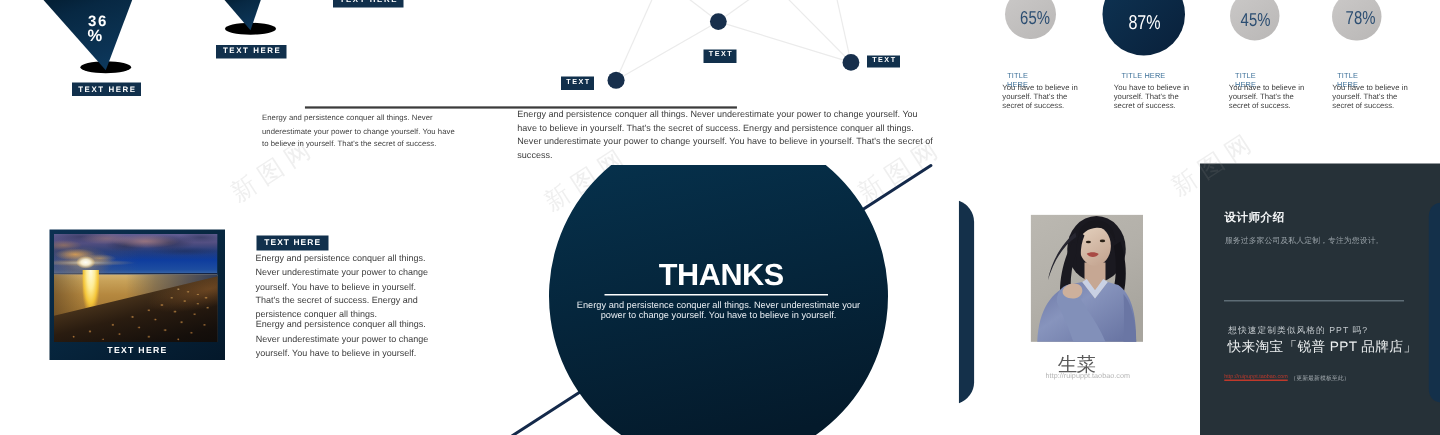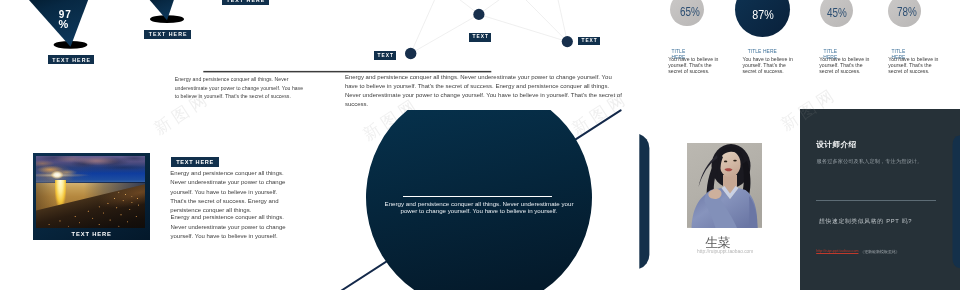--- a/index.html
+++ b/index.html
@@ -206,21 +206,21 @@
       <polygon points="148.8,-1 174.2,-1 167,20.2" fill="url(#coneGrad)"></polygon>
 
       <circle cx="410.7" cy="53.5" r="5.7" fill="#172f4c"></circle>
       <circle cx="478.9" cy="14.4" r="5.6" fill="#172f4c"></circle>
       <circle cx="567.3" cy="41.6" r="5.6" fill="#172f4c"></circle>
     </svg>
 
     <div class="chip chip-lg" style="left:47.9px;top:55.2px;">TEXT HERE</div>
     <div class="chip chip-lg" style="left:144.4px;top:29.9px;">TEXT HERE</div>
     <div class="chip chip-lg" style="left:222.2px;top:-4.4px;">TEXT HERE</div>
-    <div style="position:absolute;left:57.7px;top:10.4px;width:14px;text-align:center;color:#fff;font-weight:bold;font-size:10px;letter-spacing:1.05px;text-indent:1.05px;line-height:10px;">97</div>
+    <div style="position:absolute;left:57.7px;top:10.4px;width:14px;text-align:center;color:#fff;font-weight:bold;font-size:10px;letter-spacing:1.05px;text-indent:1.05px;line-height:10px;">36</div>
     <div style="position:absolute;left:56.3px;top:19.2px;width:14px;text-align:center;color:#fff;font-weight:bold;font-size:11px;line-height:10px;">%</div>
 
     <div class="chip chip-sm" style="left:374.2px;top:51.2px;">TEXT</div>
     <div class="chip chip-sm" style="left:469.2px;top:32.8px;">TEXT</div>
     <div class="chip chip-sm" style="left:578.1px;top:36.5px;">TEXT</div>
 
     <div class="stat-circle" style="left:670.2px;top:-7px;width:33.4px;height:33.4px;background:linear-gradient(145deg,#cbc9c8,#b9b7b6);"></div>
     <div class="stat-circle" style="left:735.1px;top:-17.8px;width:54.8px;height:54.8px;background:linear-gradient(135deg,#0e3454,#09203a);"></div>
     <div class="stat-circle" style="left:819.8px;top:-6px;width:33.2px;height:33.2px;background:linear-gradient(145deg,#cbc9c8,#b9b7b6);"></div>
     <div class="stat-circle" style="left:888.4px;top:-5.4px;width:32.6px;height:32.6px;background:linear-gradient(145deg,#cbc9c8,#b9b7b6);"></div>
@@ -236,20 +236,21 @@
     <div class="stat-title" style="left:886.4px;top:48.7px;width:24px;">TITLE HERE</div>
 
     <div class="stat-body" style="left:668.2px;top:57.1px;width:52px;">You have to believe in yourself. That's the secret of success.</div>
     <div class="stat-body" style="left:742.5px;top:57.1px;width:53px;">You have to believe in yourself. That's the secret of success.</div>
     <div class="stat-body" style="left:819.2px;top:57.1px;width:52px;">You have to believe in yourself. That's the secret of success.</div>
     <div class="stat-body" style="left:888.2px;top:57.1px;width:52px;">You have to believe in yourself. That's the secret of success.</div>
 
     <div class="para p-left">Energy and persistence conquer all things. Never underestimate your power to change yourself. You have to believe in yourself. That's the secret of success.</div>
     <div class="para p-center">Energy and persistence conquer all things. Never underestimate your power to change yourself. You have to believe in yourself. That's the secret of success. Energy and persistence conquer all things. Never underestimate your power to change yourself. You have to believe in yourself. That's the secret of success.</div>
 
+    <div class="thanks-title">THANKS</div>
     <div class="thanks-rule"></div>
     <div class="thanks-body">Energy and persistence conquer all things. Never underestimate your power to change yourself. You have to believe in yourself.</div>
 
     <div class="frame">
       <div class="photo">
         <div class="sky"></div>
         <div class="clouds"></div>
         <div class="horizon"></div>
         <div class="sea"></div>
         <div class="sunglow"></div>
@@ -301,17 +302,18 @@
         <path d="M62 53 C66.5 58 69.5 68 70.5 84.9 L62 84.9 C62.5 72 62.5 62 62 53 Z" fill="#6a76a4"></path>
       </svg>
     </div>
     <div class="dname">生菜</div>
     <div class="durl">http://ruipuppt.taobao.com</div>
 
     <div class="panel-title">设计师介绍</div>
     <div class="panel-sub">服务过多家公司及私人定制，专注为您设计。</div>
     <div class="panel-divider"></div>
     <div class="promo1">想快速定制类似风格的 PPT 吗?</div>
+    <div class="promo2">快来淘宝「锐普 PPT 品牌店」</div>
     <div class="promo-link">http://ruipuppt.taobao.com</div>
     <div class="promo-note">（更新最新模板至此）</div>
 
   </div>
 </div>
 
 </body></html>

